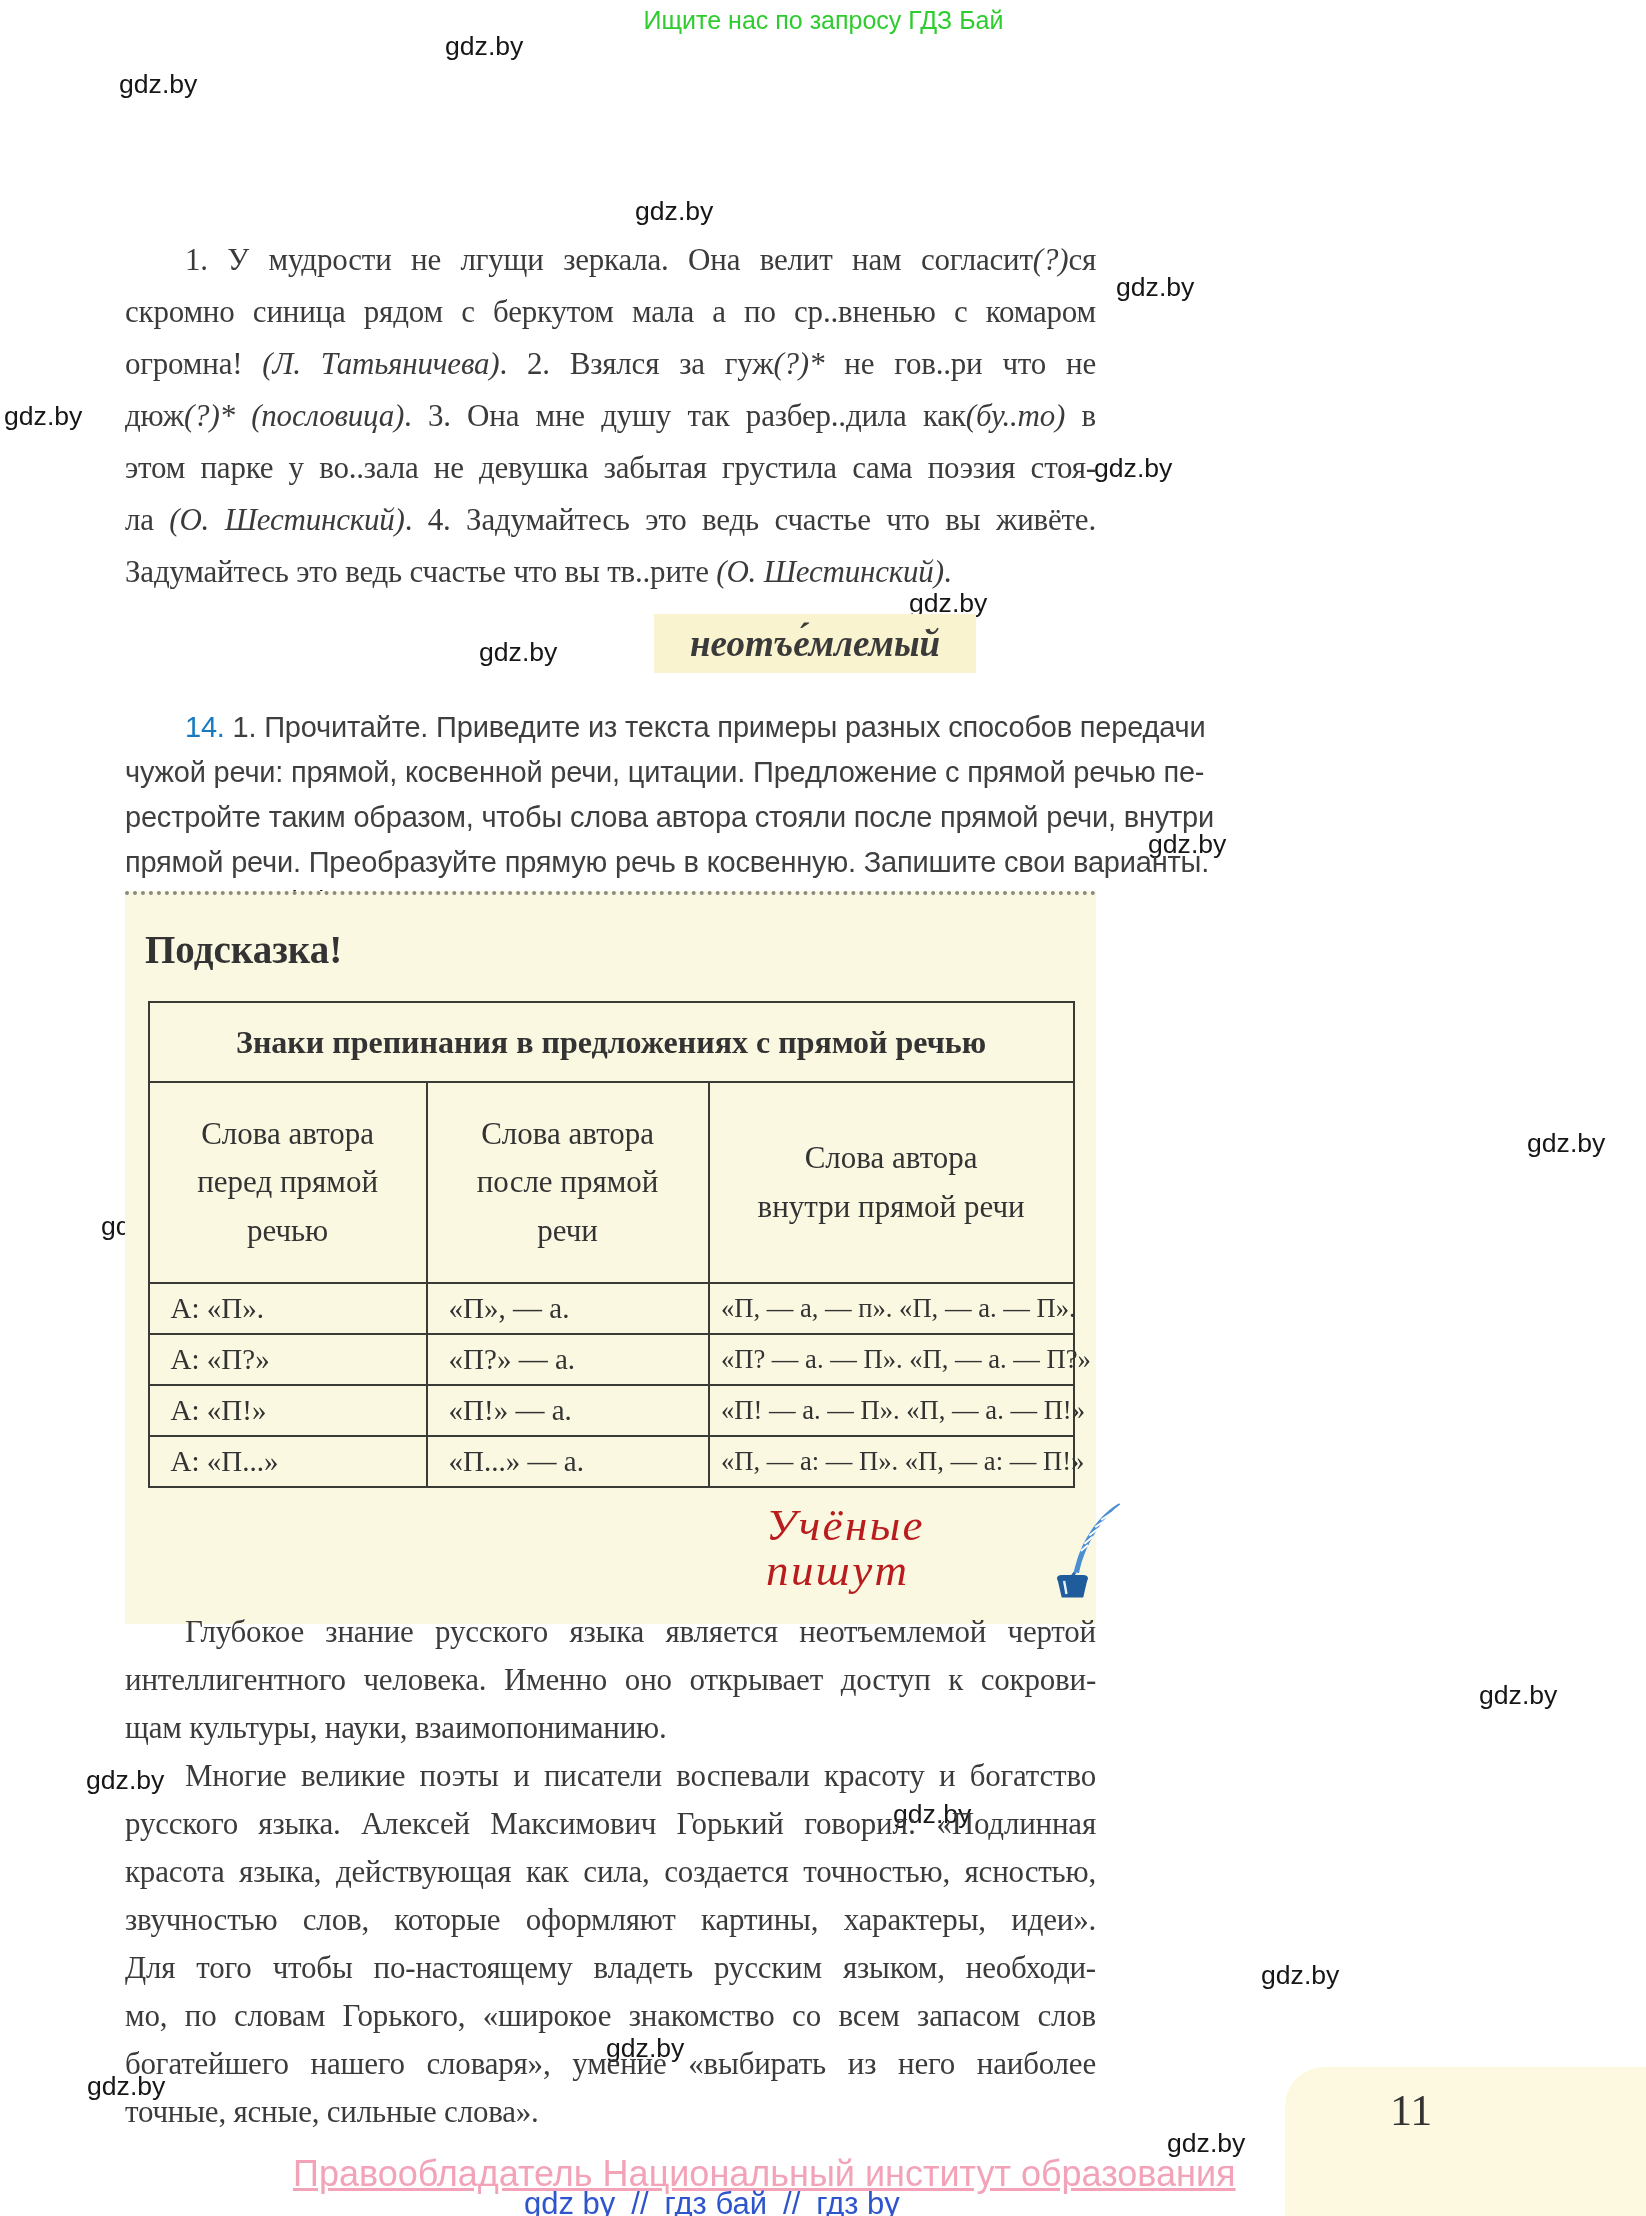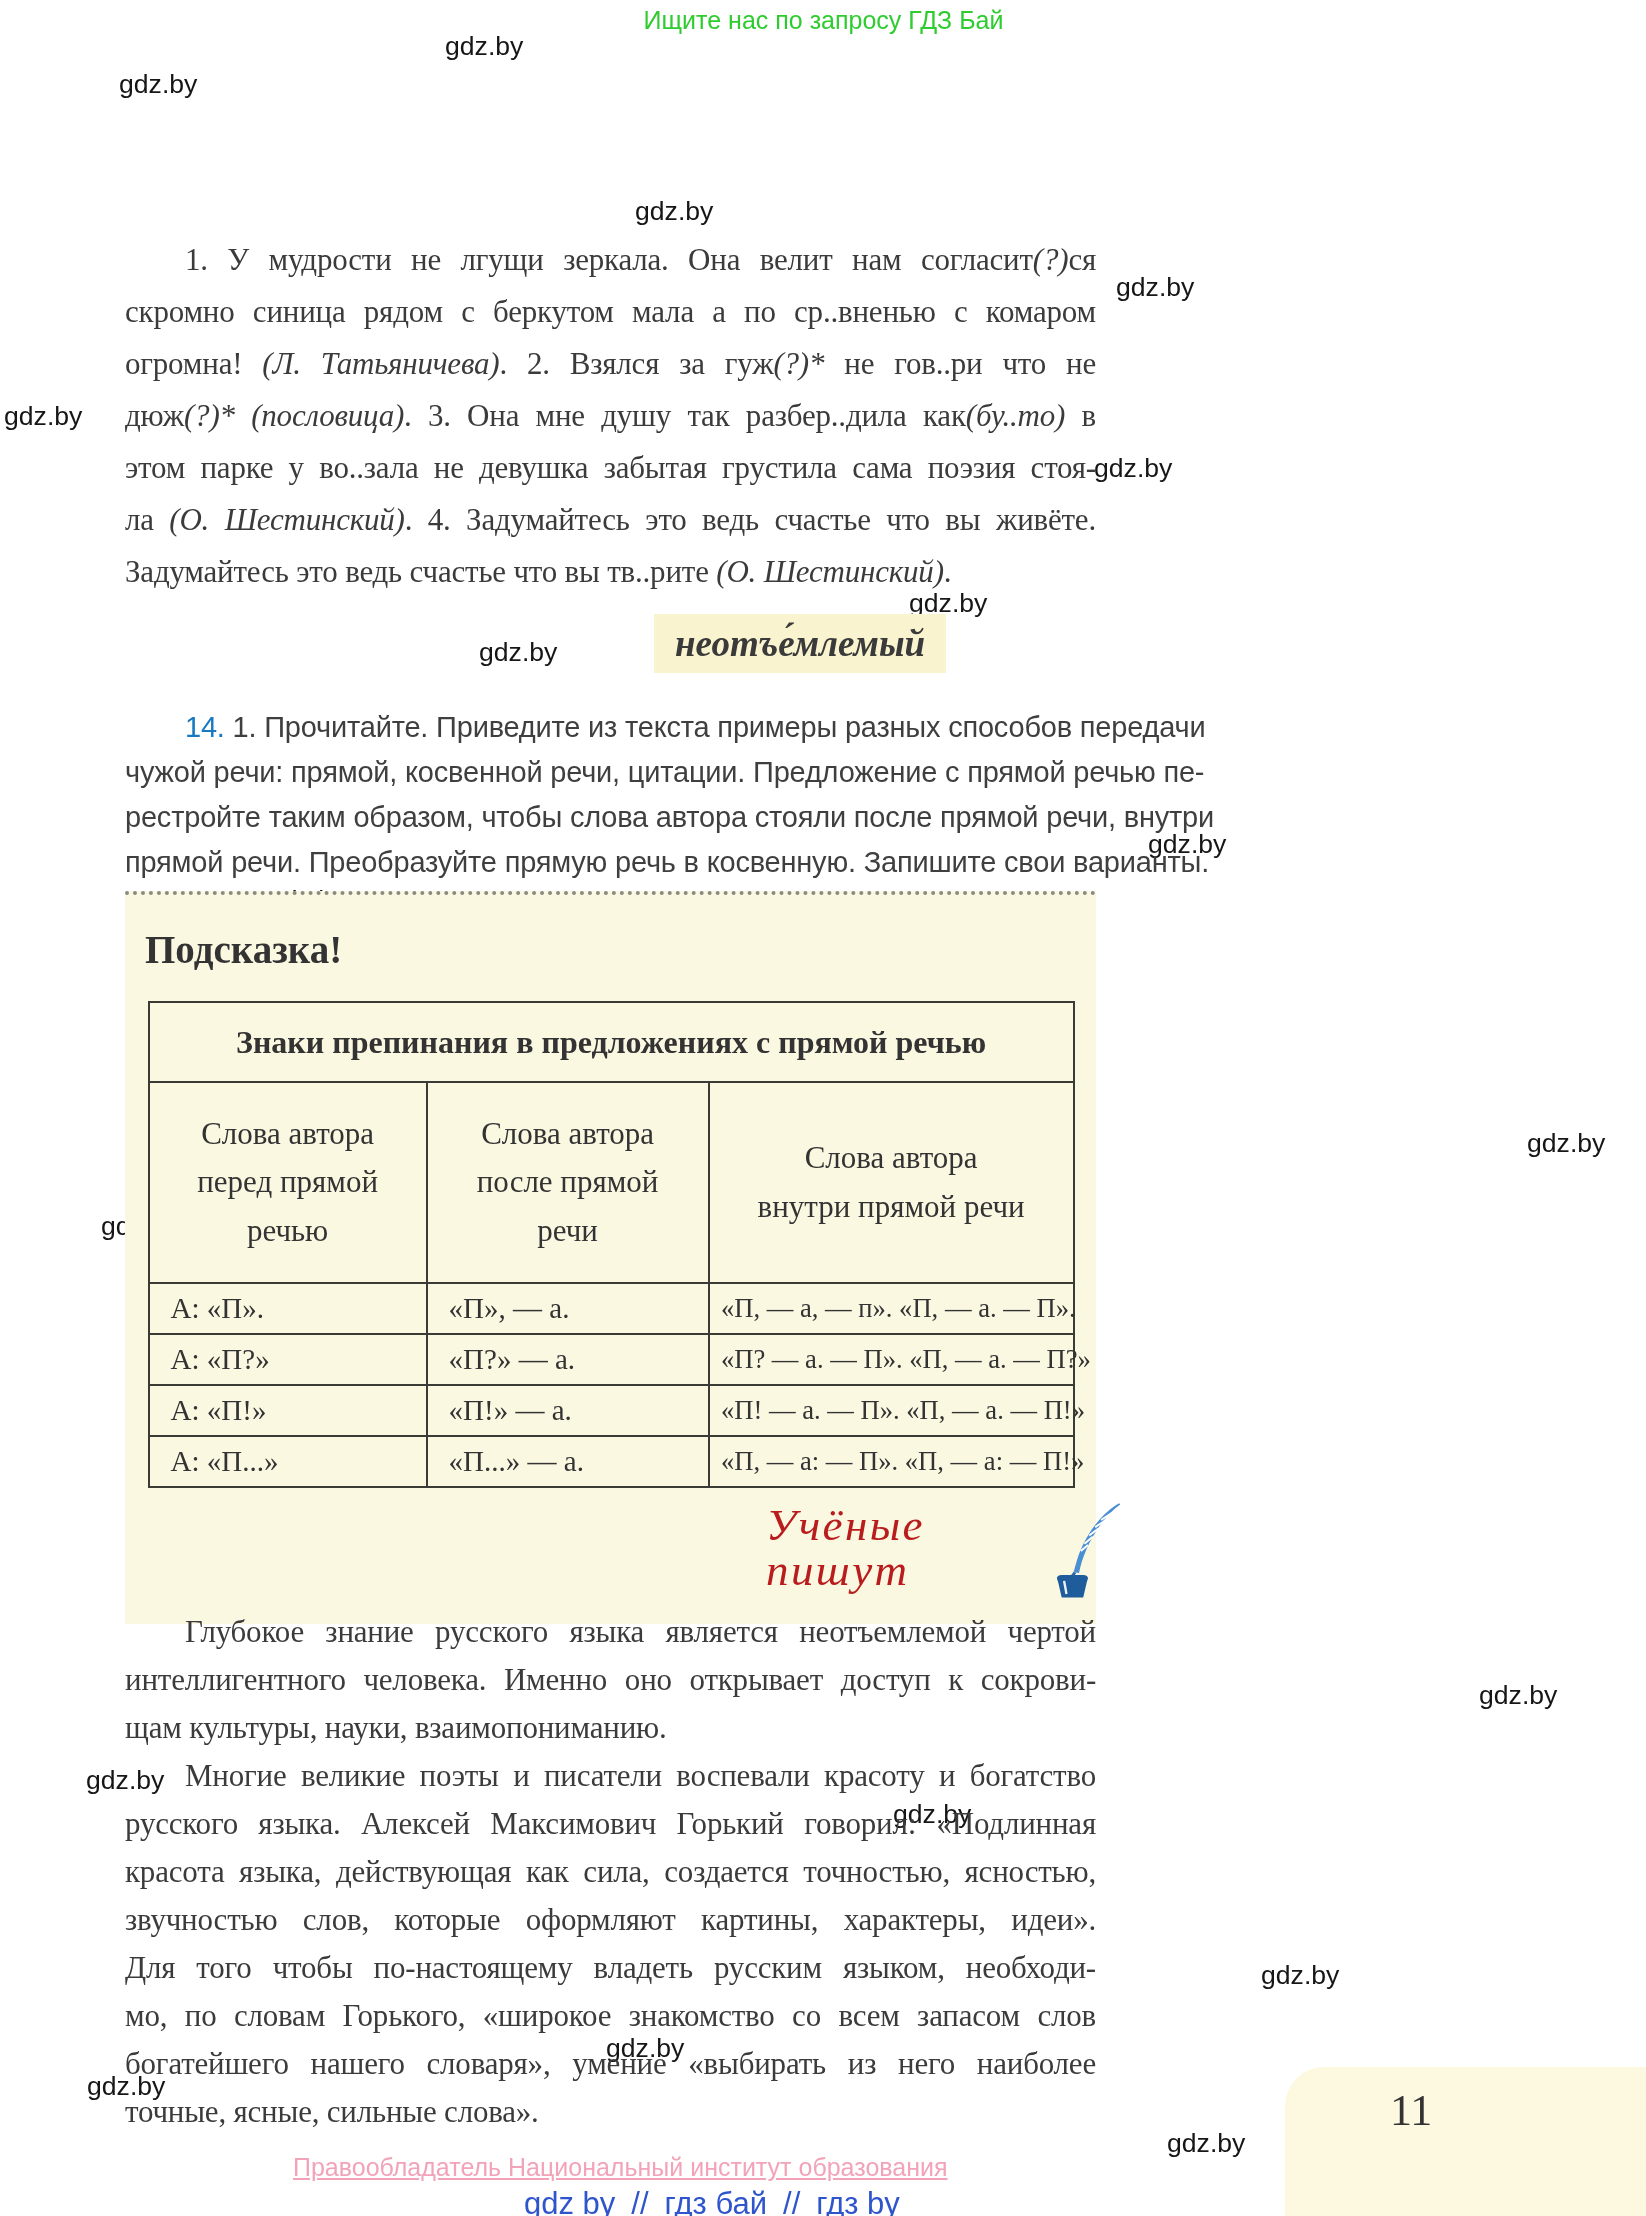--- a/index.html
+++ b/index.html
@@ -14,40 +14,40 @@
   .para .line.indent{padding-left:60px;}
   .serifpara .line{font-size:31px;letter-spacing:-0.2px;}
   #exercise1{left:125px;top:234px;width:971px;}
   #exercise1 .line{height:52px;line-height:52px;}
   #essay{left:125px;top:1608px;width:971px;}
   #essay .line{height:48px;line-height:48px;}
   #exercise14{left:125px;top:705px;width:971px;font-family:"Liberation Sans",sans-serif;color:#3f3f3f;}
   #exercise14 .line{font-size:29px;height:45px;line-height:45px;letter-spacing:-0.2px;}
   .it{font-style:italic;}
   .num-blue{color:#1779c2;font-weight:normal;}
-  .highlight-word{position:absolute;left:654px;top:614px;padding:8px 21px;background:#faf3cf;
+  .highlight-word{position:absolute;left:654px;top:614px;padding:8px 36px;background:#faf3cf;
                   font-size:37px;font-weight:bold;font-style:italic;color:#3a3a3a;}
   .hint-box{position:absolute;left:125px;top:891px;width:971px;height:733px;background:#fbf8e2;
             border-top:4px dotted #8a8a80;box-sizing:border-box;}
   .hint-title{position:absolute;left:20px;top:32px;font-size:39px;font-weight:bold;color:#333;}
   table.punct{position:absolute;left:22.6px;top:106px;border-collapse:collapse;table-layout:fixed;width:925px;}
   table.punct td,table.punct th{border:2.4px solid #3b3b36;color:#333;font-weight:normal;}
   table.punct th.merged{height:76px;font-size:32px;font-weight:bold;text-align:center;vertical-align:middle;}
   table.punct th.colhead{height:197px;font-size:31px;text-align:center;vertical-align:middle;line-height:1.55;}
   table.punct td{height:47px;vertical-align:middle;padding-left:21px;font-size:29px;white-space:nowrap;}
   table.punct td.c3{font-size:26.6px;padding-left:11.3px;}
   .scientists{position:absolute;left:766px;top:1514px;width:359px;height:90px;display:flex;
               align-items:flex-end;justify-content:flex-end;gap:11.3px;}
   .scientists .script{font-style:italic;font-size:45px;color:#b91c1c;letter-spacing:2.4px;
                       font-family:"Liberation Serif",serif;line-height:1;padding-bottom:11.3px;}
   .page-box{position:absolute;left:1285px;top:2067px;width:361px;height:149px;background:#fdf9e0;
             border-radius:39px 0 0 0;}
   .page-num{position:absolute;left:105px;top:17.7px;font-size:44px;color:#333;}
   .footer-link{position:absolute;left:293px;top:2153px;font-family:"Liberation Sans",sans-serif;
-               font-size:25px;color:#f2a3b8;text-decoration-color:#f2a3b8;}
+               font-size:36px;color:#f2a3b8;text-decoration-color:#f2a3b8;}
   .promo-bottom{position:absolute;left:516px;top:2186px;font-family:"Liberation Sans",sans-serif;
                 font-size:31px;color:#2f55cc;}
   .promo-bottom span{margin:0 8px;}
 </style>
 </head>
 <body>
 
 <div class="page">
 
   <div class="promo-top">Ищите нас по запросу ГДЗ Бай</div>

